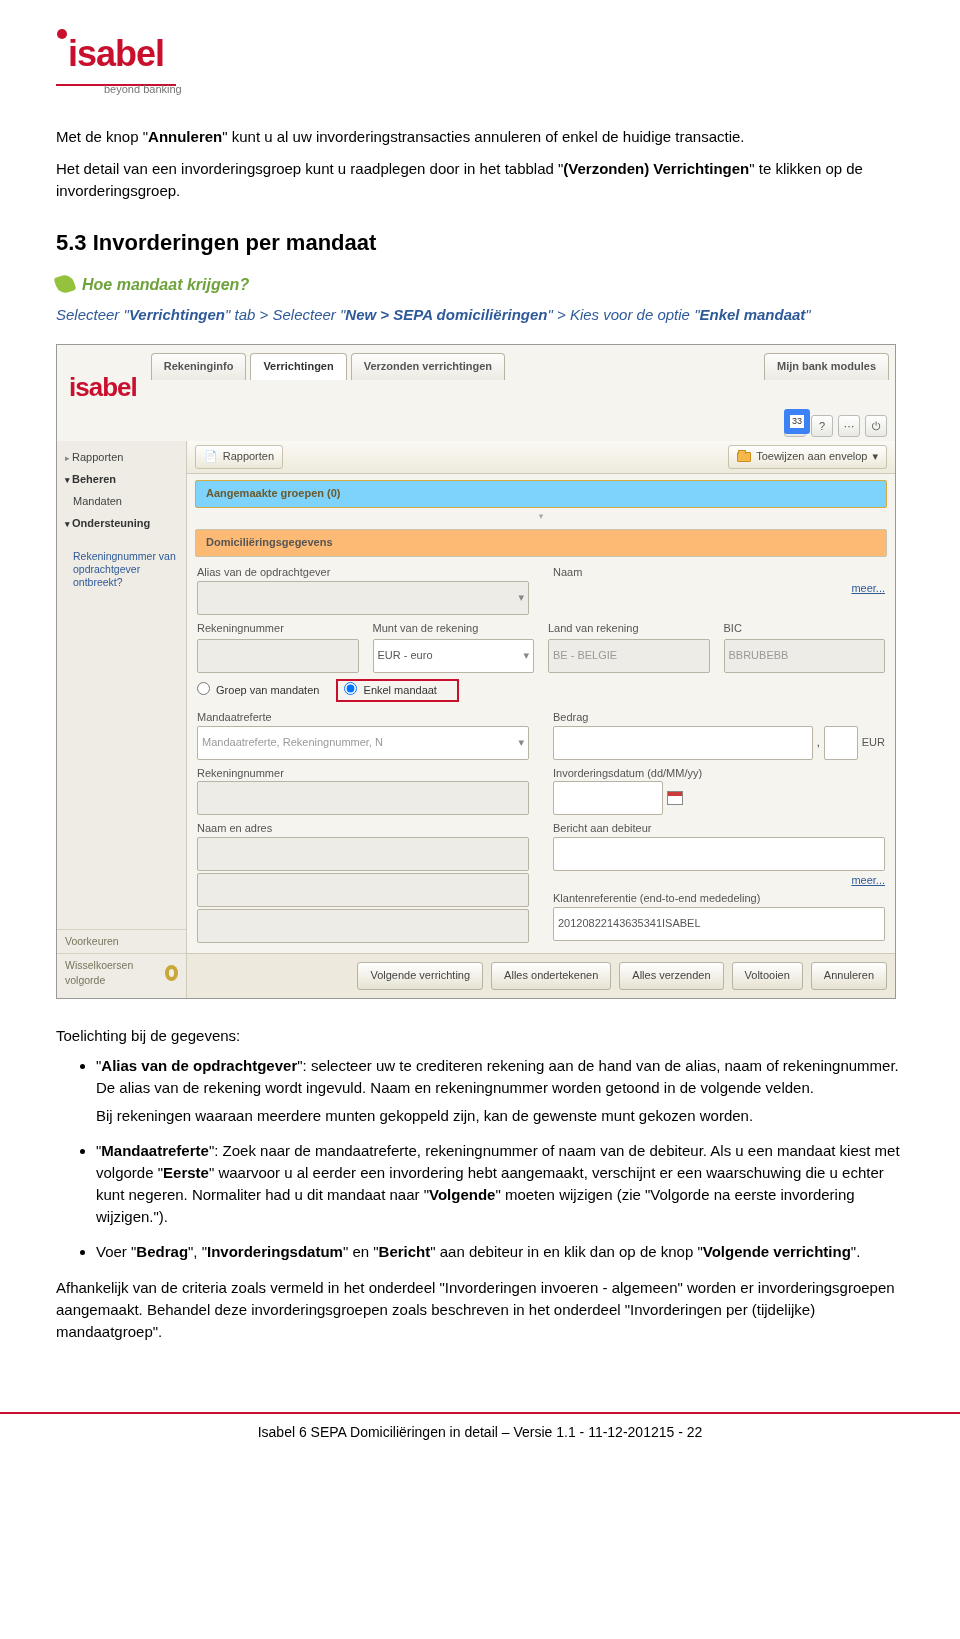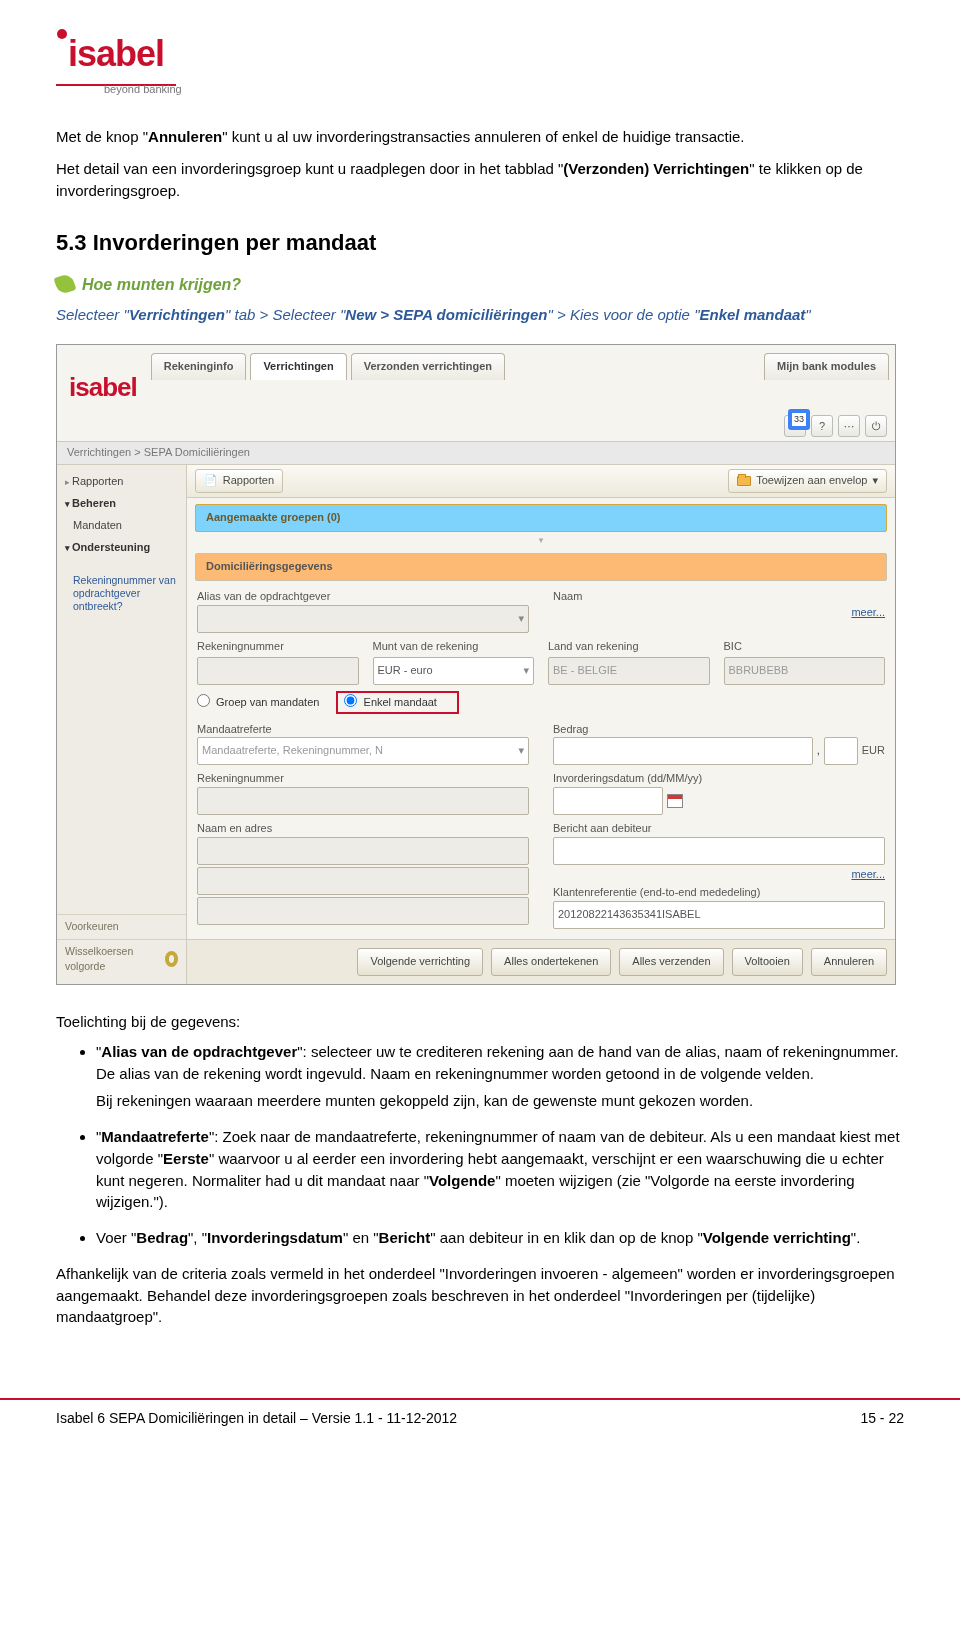--- a/index.html
+++ b/index.html
@@ -135,21 +135,21 @@
   }
   .form-area { padding:4px 10px 10px 10px; }
   .form-grid {
     display:grid;
     grid-template-columns: 1fr 1fr 1fr 1fr;
     gap: 2px 14px;
     align-items:center;
   }
   .lbl { color:#555; font-size:11px; padding-top:2px;}
   .fld {
-    height:28px; border:1px solid #b8b3a3; background:#fff;
+    height:34px; border:1px solid #b8b3a3; background:#fff;
     border-radius:2px; padding:0 4px; font-size:11px; color:#555;
     display:flex; align-items:center;
   }
   .fld.disabled { background:#edece6; color:#999; }
   .fld.sel::after { content:"▾"; margin-left:auto; color:#888; }
   .r2 { display:flex; gap:4px; align-items:center;}
   .r2 .fld { flex:1; }
   .radio-row { margin:6px 0; }
   .radio-row label { margin-right:14px; }
   .radio-row input { vertical-align:-1px; margin-right:3px;}
@@ -173,21 +173,21 @@
   }
 
   
   .expl-head { margin: 18px 0 8px 0; }
   ul.expl { padding-left: 40px; }
   ul.expl > li { margin: 8px 0 14px 0; }
   ul.expl li p { margin: 6px 0; }
 
   .foot-rule { height:2px; background:#c8102e; margin-top:40px; }
   .footer {
-    display:flex; justify-content:space-between;
+    display:flex; justify-content:center;
     padding: 8px 56px 14px 56px; font-size:14px;
   }
 </style>
 </head>
 <body>
 
 <div class="page">
 
   <div class="brand">
     <div class="brand-logo">
@@ -200,21 +200,21 @@
   <p class="body">
     <span>Met de knop "</span><b>Annuleren</b><span>" kunt u al uw invorderingstransacties annuleren of enkel de huidige transactie.</span>
   </p>
   <p class="body">
     <span>Het detail van een invorderingsgroep kunt u raadplegen door in het tabblad "</span><b>(Verzonden) Verrichtingen</b><span>" te klikken op de invorderingsgroep.</span>
   </p>
 
   <h2 class="section">5.3 Invorderingen per mandaat</h2>
 
   <div class="access-q">
-    <span class="leaf"></span><span>Hoe munten krijgen?</span>
+    <span class="leaf"></span><span>Hoe mandaat krijgen?</span>
   </div>
 
   <p class="nav-instr">
     <span>Selecteer "</span><b>Verrichtingen</b><span>" tab &gt; Selecteer "</span><b>New &gt; SEPA domiciliëringen</b><span>" &gt; Kies voor de optie "</span><b>Enkel mandaat</b><span>"</span>
   </p>
 
   <div class="app">
     <div class="topbar">
       <div class="mini-logo"><span class="doti" style="vertical-align:18px;width:7px;height:7px;"></span><span>isabel</span></div>
       <div class="tabs">
@@ -223,27 +223,26 @@
         <div class="tab">Verzonden verrichtingen</div>
       </div>
       <div class="spacer"></div>
       <div class="tabs">
           <div class="tab">Mijn bank modules</div>
         </div>
     </div>
     <div style="display:flex;justify-content:flex-end;align-items:center;padding:2px 8px 4px 0;gap:2px;">
       <span style="position:relative;">
         <span class="icon-btn">✉</span>
-        <span style="position:absolute;top:-6px;right:-4px;background:#fff;border:4px solid #3b82f6;border-radius:3px;font-size:9px;padding:0 2px;">33</span>
+        <span style="position:absolute;top:-6px;right:-4px;background:#fff;border:6px solid #3b82f6;border-radius:3px;font-size:9px;padding:0 2px;">33</span>
       </span>
       <span class="icon-btn">?</span>
       <span class="icon-btn">⋯</span>
       <span class="icon-btn">⏻</span>
     </div>
-    <div class="breadcrumb">Verrichtingen &gt; SEPA Domiciliëringen</div>
 
     <div class="body">
       <div class="sidebar">
         <div class="side-item side-caret">Rapporten</div>
         <div class="side-item side-head side-mark">Beheren</div>
         <div class="side-item" style="padding-left:16px;">Mandaten</div>
         <div class="side-item side-head side-mark">Ondersteuning</div>
         <div class="side-item side-sub">Rekeningnummer van opdrachtgever ontbreekt?</div>
         <div class="side-fill"></div>
         <div class="side-foot">

